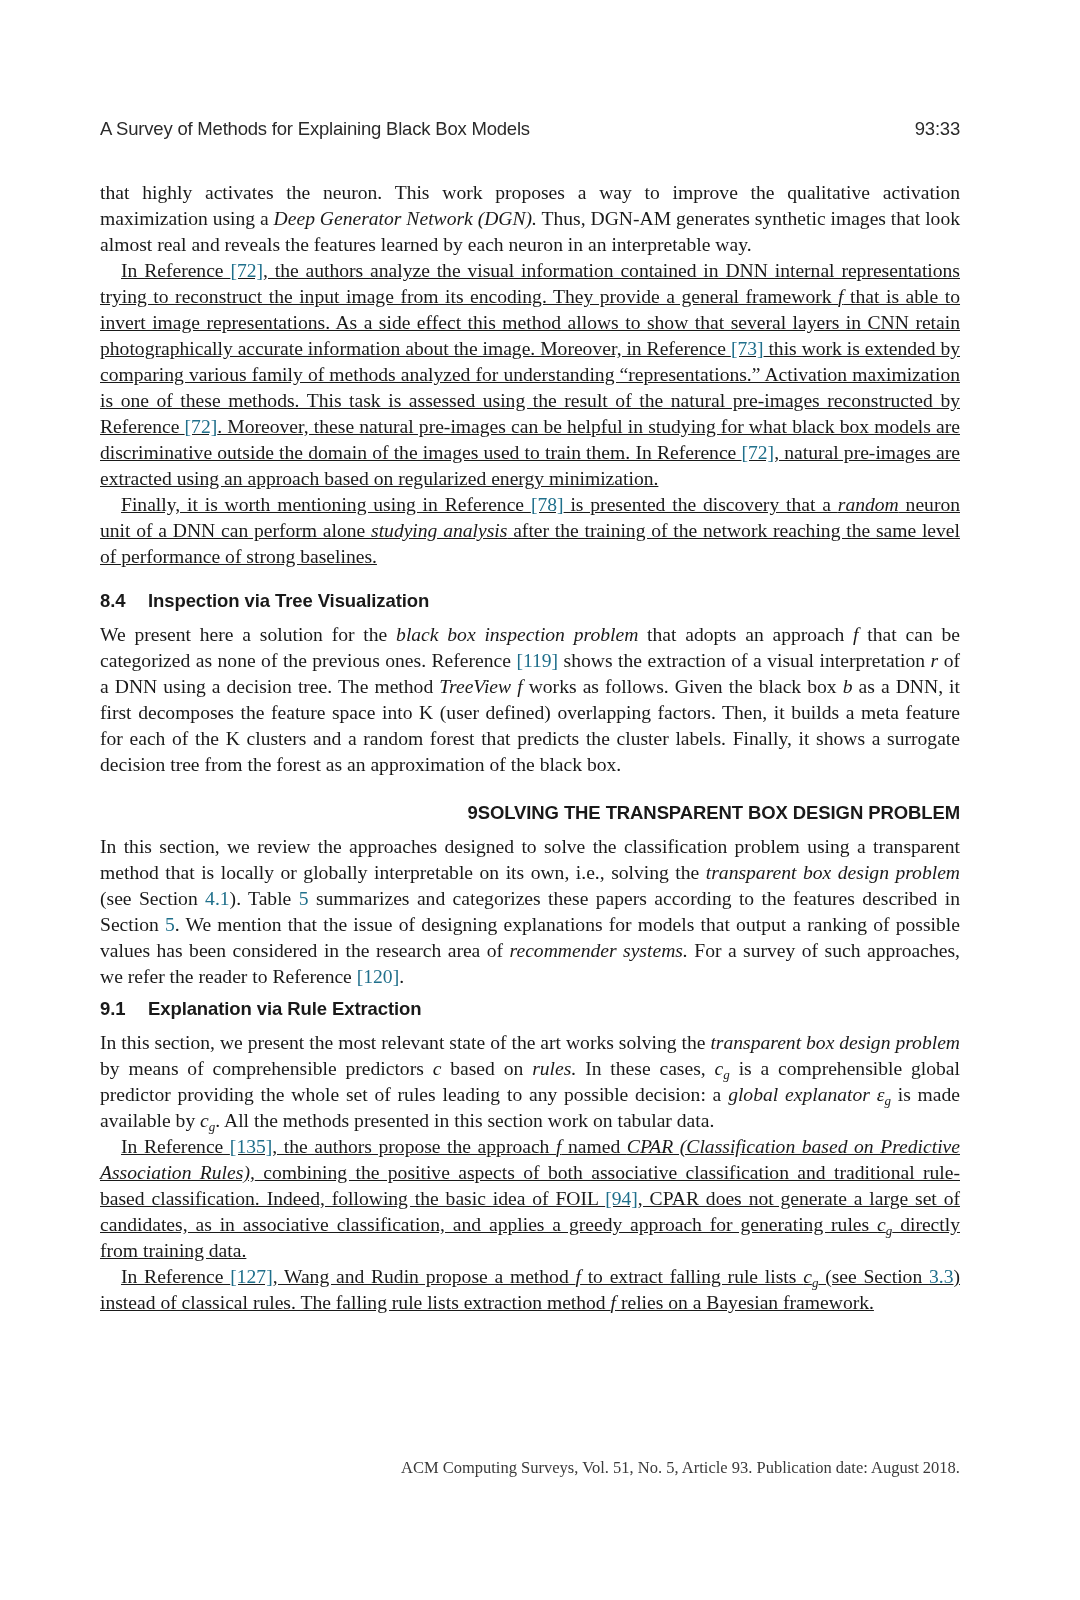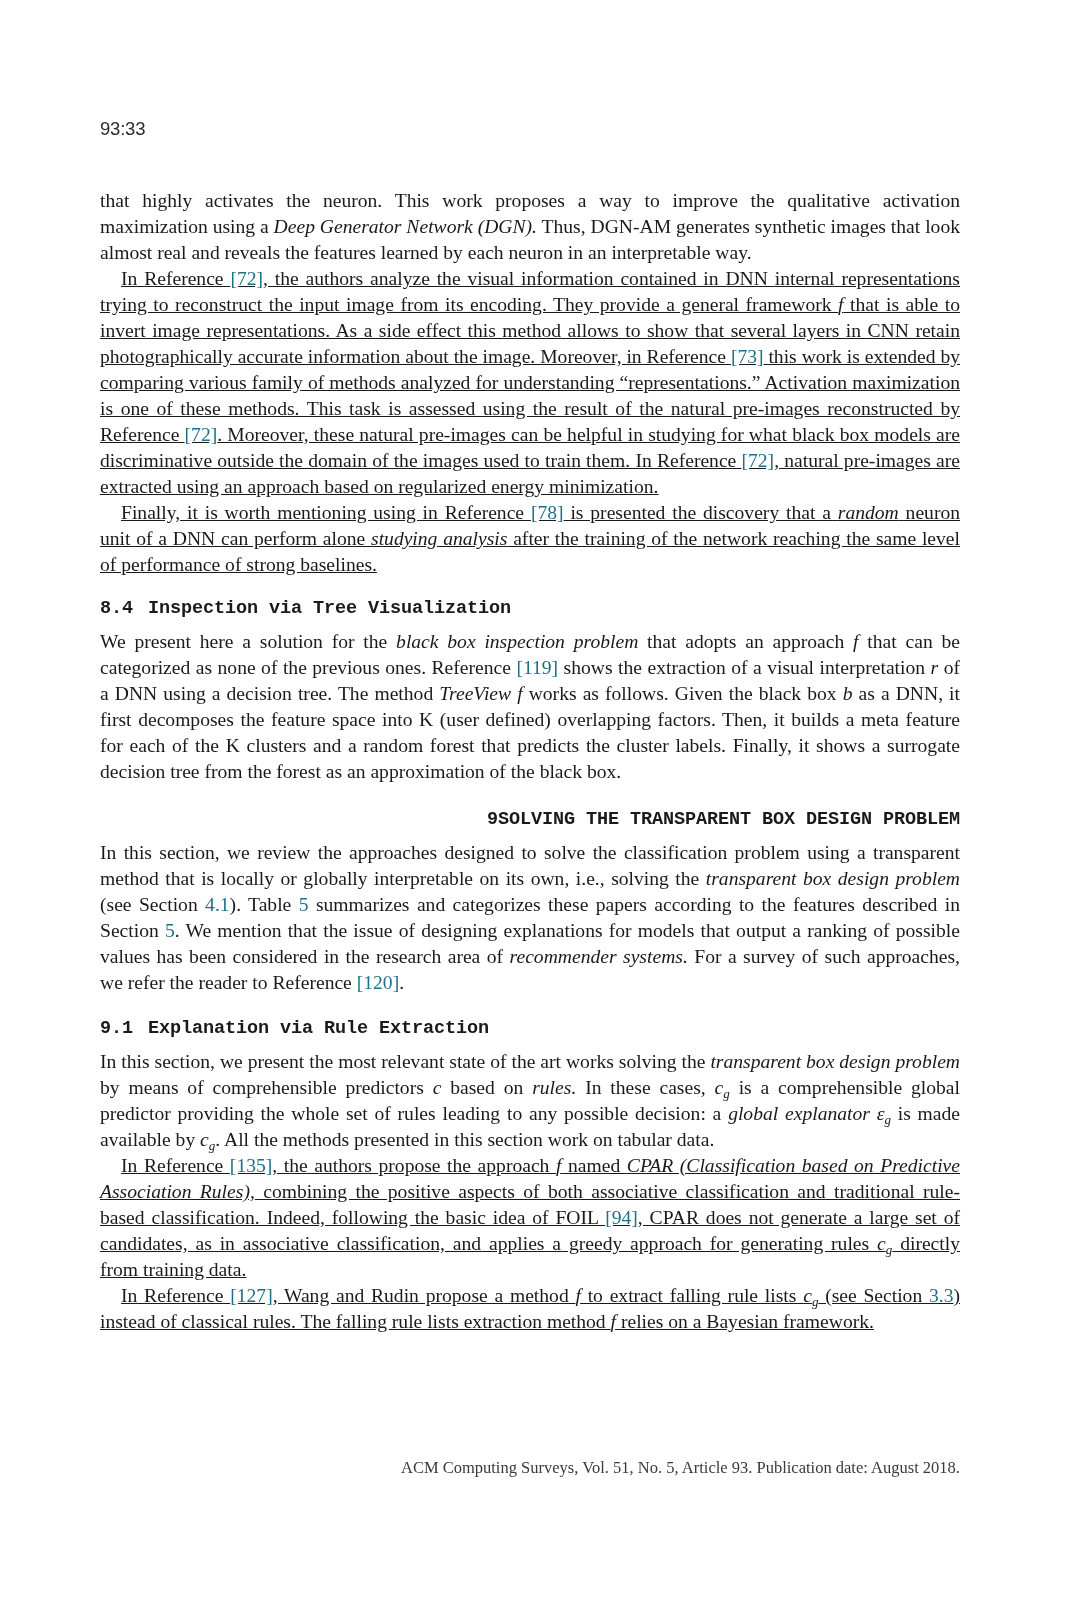--- a/index.html
+++ b/index.html
@@ -2,43 +2,44 @@
 <html><head>
 <meta charset="utf-8">
 <style>
   html, body { margin: 0; padding: 0; background: #ffffff; }
   body { width: 1080px; height: 1600px; position: relative; overflow: hidden;
          font-family: "Liberation Serif", "DejaVu Serif", serif; color: #1a1a1a; }
   .page { position: absolute; left: 100px; top: 0; width: 860px; }
   .running-head { position: absolute; top: 118px; left: 0; width: 860px; display: flex;
                   justify-content: space-between; font-family: "Liberation Sans", "DejaVu Sans", sans-serif;
                   font-size: 18.5px; color: #2a2a2a; letter-spacing: -0.2px; }
-  .body { position: absolute; top: 188px; left: 0; width: 860px; }
+  .body { position: absolute; top: 180px; left: 0; width: 860px; }
   p { margin: 0; font-size: 19.6px; line-height: 26px; text-align: justify; hyphens: none; }
   p.indent { text-indent: 21px; text-decoration: underline; }
   .ref { color: #1f6f8b; }
   em, .it { font-style: italic; }
   .math { font-style: italic; font-family: "Liberation Serif", "DejaVu Serif", serif; }
   sub { font-size: 13px; vertical-align: -4px; line-height: 0; font-style: italic; }
-  h2 { margin: 0; font-family: Liberation Mono, monospace; font-weight: bold;
+  h2 { margin: 0; font-family: Liberation Sans, sans-serif; font-weight: bold;
        font-size: 18.5px; color: #1a1a1a; letter-spacing: -0.1px; }
   h2 .num { display: inline-block; width: 48px; }
   h2.sec .num { width: 32px; }
   .h-84 { margin-top: 20px; margin-bottom: 10px; }
   .h-9 { margin-top: 24px; margin-bottom: 10px; text-align: right; }
-  .h-91 { margin-top: 22px; margin-bottom: 10px; }
+  .h-91 { margin-top: 8px; margin-bottom: 10px; }
   .footer { position: absolute; top: 1458px; right: 0; font-size: 16.5px; color: #3a3a3a;
             font-family: "Liberation Serif", "DejaVu Serif", serif; text-align: center; }
 </style>
 </head>
 <body>
 
 <div class="page">
 
   <div class="running-head">
+    <span>A Survey of Methods for Explaining Black Box Models</span>
     <span>93:33</span>
   </div>
 
   <div class="body">
 
     <p><span>that highly activates the neuron. This work proposes a way to improve the qualitative activation maximization using a </span><em>Deep Generator Network (DGN).</em><span> Thus, DGN-AM generates synthetic images that look almost real and reveals the features learned by each neuron in an interpretable way.</span></p>
 
     <p class="indent"><span>In Reference </span><a class="ref">[72]</a><span>, the authors analyze the visual information contained in DNN internal representations trying to reconstruct the input image from its encoding. They provide a general framework </span><span class="math">f</span><span> that is able to invert image representations. As a side effect this method allows to show that several layers in CNN retain photographically accurate information about the image. Moreover, in Reference </span><a class="ref">[73]</a><span> this work is extended by comparing various family of methods analyzed for understanding “representations.” Activation maximization is one of these methods. This task is assessed using the result of the natural pre-images reconstructed by Reference </span><a class="ref">[72]</a><span>. Moreover, these natural pre-images can be helpful in studying for what black box models are discriminative outside the domain of the images used to train them. In Reference </span><a class="ref">[72]</a><span>, natural pre-images are extracted using an approach based on regularized energy minimization.</span></p>
 
     <p class="indent"><span>Finally, it is worth mentioning using in Reference </span><a class="ref">[78]</a><span> is presented the discovery that a </span><em>random</em><span> neuron unit of a DNN can perform alone </span><em>studying analysis</em><span> after the training of the network reaching the same level of performance of strong baselines.</span></p>

